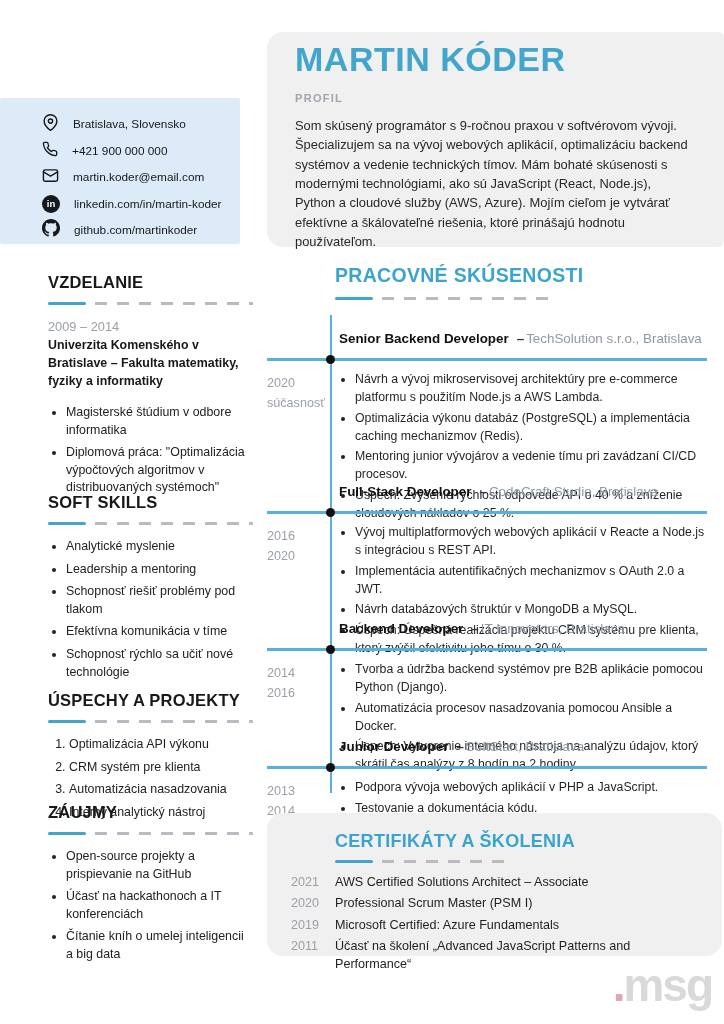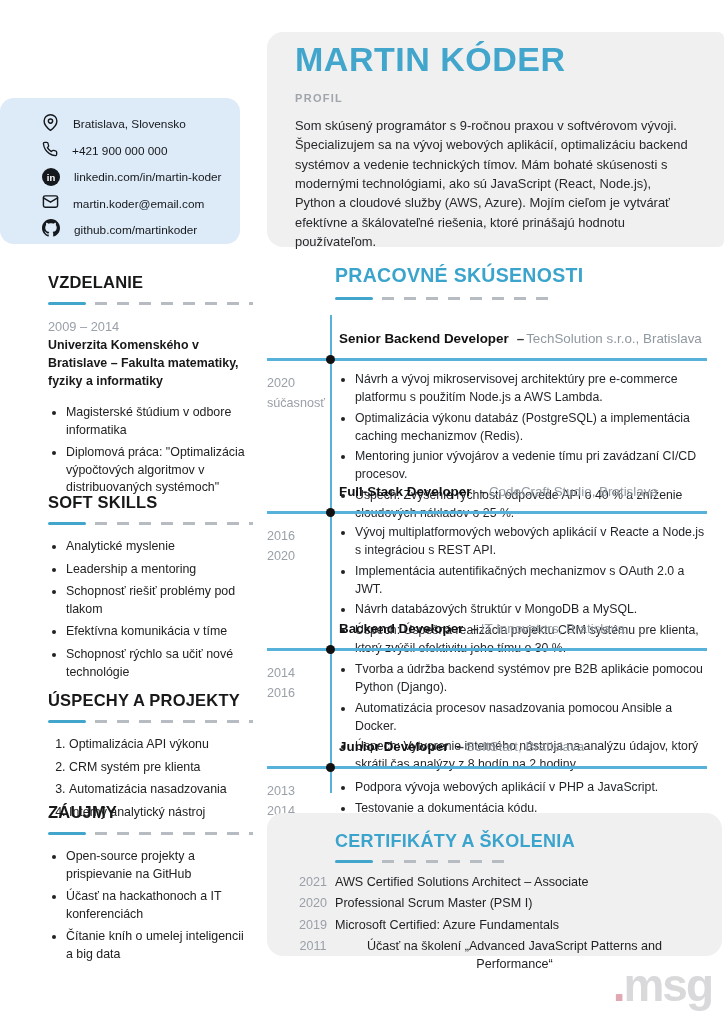--- a/index.html
+++ b/index.html
@@ -6,21 +6,21 @@
   html,body { background:#ffffff; }
   .page {
     position:relative; width:724px; height:1024px; margin:0 auto;
     background:#ffffff; overflow:hidden;
     font-family:"Liberation Sans","DejaVu Sans",sans-serif; color:#222;
   }
 
   
   .contact-card {
     position:absolute; left:0; top:98px; width:240px; height:146px;
-    background:#ddeaf7; border-radius:14px; padding:13px 10px 0 42px;
+    background:#ddeaf7; border-radius:2px; padding:13px 10px 0 42px;
   }
   .contact-row { display:flex; align-items:center; gap:14px; height:26.5px; }
   .contact-row svg { flex-shrink:0; }
   .contact-text { font-size:11.8px; color:#15181c; white-space:nowrap; }
   .li-badge {
     width:18px; height:18px; border-radius:50%; background:#15181c; color:#fff;
     font-size:9.5px; font-weight:bold; display:flex; align-items:center; justify-content:center;
     flex-shrink:0;
   }
 
@@ -70,21 +70,21 @@
   .job-bullets li { margin-bottom:3px; }
 
   
   .cert-card {
     position:absolute; left:267px; right:2px; top:813px; height:143px;
     background:#f0f0f1; border-radius:16px; padding:18px 28px 0 24px;
   }
   .cert-heading { margin-left:44px; font-size:18px; font-weight:800; color:#3ba4cd; letter-spacing:0.3px; }
   .cert-rule { margin-left:44px; width:178px; margin-top:8px; }
   .cert-rows { margin-top:10px; }
-  .cert-row { display:flex; margin-bottom:3px;text-align:center; }
+  .cert-row { display:flex; margin-bottom:3px; }
   .cert-year { width:44px; flex-shrink:0; font-size:12.6px; color:#9aa0a8; line-height:1.45; }
   .cert-text { font-size:12.6px; color:#1d1f22; line-height:1.45; }
 
   
   .watermark {
     position:absolute; right:12px; top:962px; font-size:46px; font-weight:bold;
     letter-spacing:-2px; color:#d9d9db; line-height:1;
   }
   .wm-dot { color:#dfa8b3; }
 </style>
@@ -105,33 +105,33 @@
     </div>
     <div class="contact-row">
       <span>
         <svg width="16" height="16" viewBox="0 0 24 24" fill="none" stroke="#15181c" stroke-width="2" stroke-linecap="round" stroke-linejoin="round">
             <path d="M22 16.92v3a2 2 0 0 1-2.18 2 19.79 19.79 0 0 1-8.63-3.07 19.5 19.5 0 0 1-6-6 19.79 19.79 0 0 1-3.07-8.67A2 2 0 0 1 4.11 2h3a2 2 0 0 1 2 1.72 12.84 12.84 0 0 0 .7 2.81 2 2 0 0 1-.45 2.11L8.09 9.91a16 16 0 0 0 6 6l1.27-1.27a2 2 0 0 1 2.11-.45 12.84 12.84 0 0 0 2.81.7A2 2 0 0 1 22 16.92z"></path>
           </svg>
       </span>
       <span class="contact-text">+421 900 000 000</span>
     </div>
     <div class="contact-row">
-      <span class="li-badge">in</span>
-      <span class="contact-text">linkedin.com/in/martin-koder</span>
-    </div>
-    <div class="contact-row">
       <span>
         <svg width="17" height="17" viewBox="0 0 24 24" fill="none" stroke="#15181c" stroke-width="2" stroke-linecap="round" stroke-linejoin="round">
             <rect x="2" y="4" width="20" height="16" rx="2.5"></rect>
             <path d="m22 7-10 6L2 7"></path>
           </svg>
       </span>
       <span class="contact-text">martin.koder@email.com</span>
     </div>
     <div class="contact-row">
+      <span class="li-badge">in</span>
+      <span class="contact-text">linkedin.com/in/martin-koder</span>
+    </div>
+    <div class="contact-row">
       <span>
         <svg width="18" height="18" viewBox="0 0 24 24" fill="#15181c">
             <path d="M12 0C5.37 0 0 5.37 0 12c0 5.3 3.438 9.8 8.205 11.387.6.113.82-.258.82-.577 0-.285-.01-1.04-.015-2.04-3.338.724-4.042-1.61-4.042-1.61-.546-1.387-1.333-1.756-1.333-1.756-1.09-.745.082-.73.082-.73 1.205.084 1.84 1.237 1.84 1.237 1.07 1.835 2.807 1.305 3.492.998.108-.776.417-1.305.76-1.605-2.665-.3-5.466-1.332-5.466-5.93 0-1.31.465-2.38 1.235-3.22-.135-.303-.54-1.523.105-3.176 0 0 1.005-.322 3.3 1.23.96-.267 1.98-.399 3-.405 1.02.006 2.04.138 3 .405 2.28-1.552 3.285-1.23 3.285-1.23.645 1.653.24 2.873.12 3.176.765.84 1.23 1.91 1.23 3.22 0 4.61-2.805 5.625-5.475 5.92.42.36.81 1.096.81 2.22 0 1.606-.015 2.896-.015 3.286 0 .315.21.69.825.57C20.565 21.795 24 17.295 24 12c0-6.63-5.37-12-12-12z"></path>
           </svg>
       </span>
       <span class="contact-text">github.com/martinkoder</span>
     </div>
   </div>
 
   <div class="header-card">

